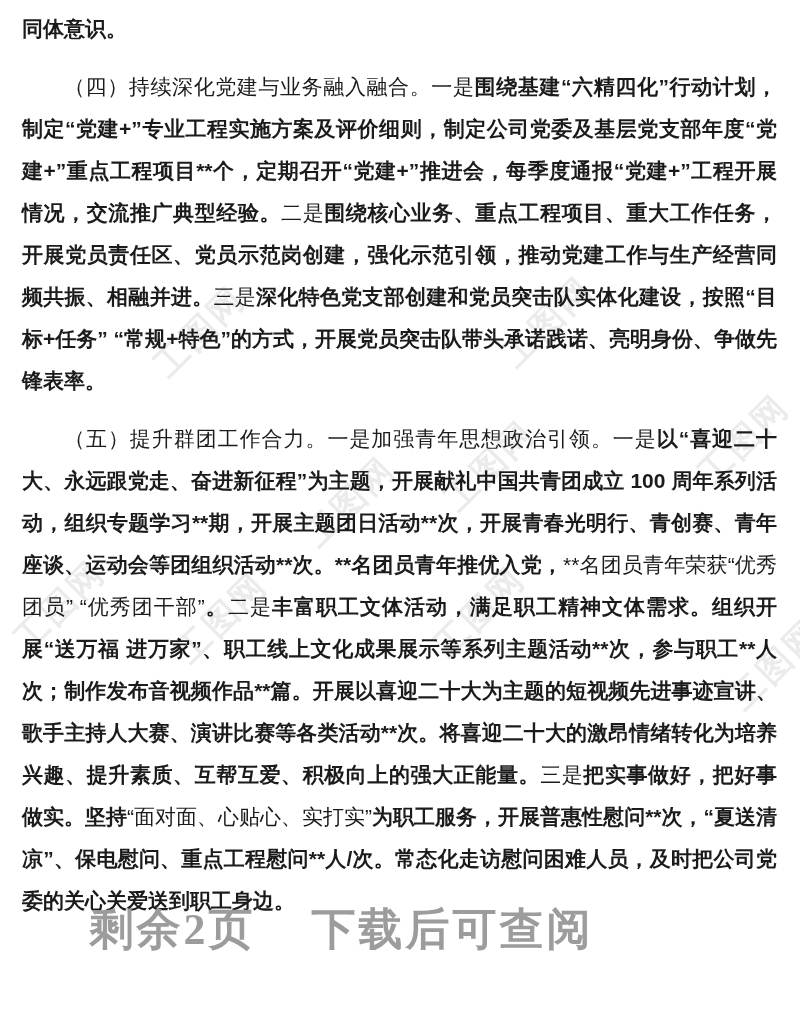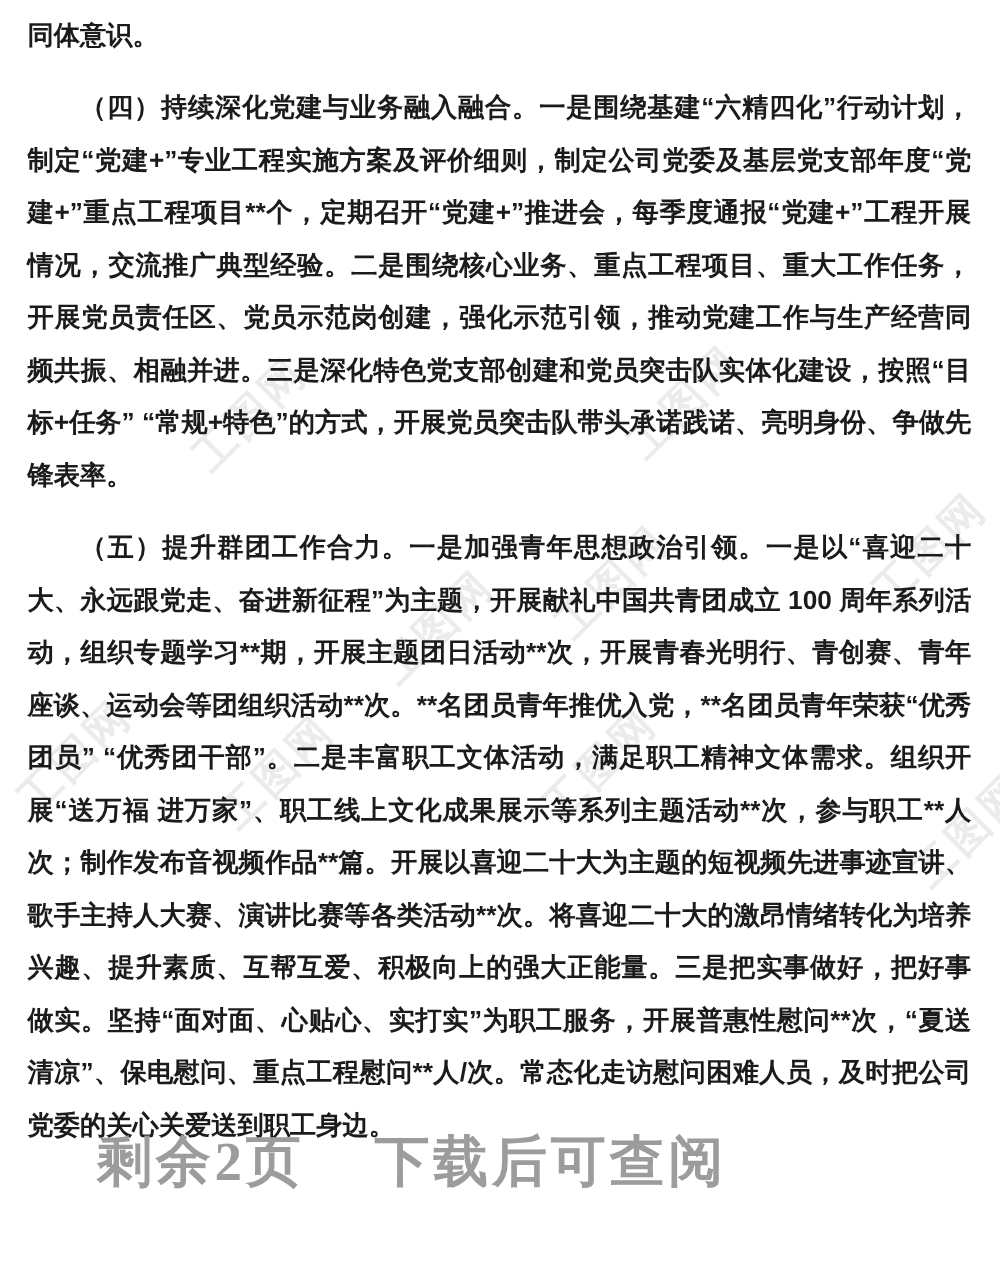--- a/index.html
+++ b/index.html
@@ -26,26 +26,26 @@
     position: absolute;
     left: 22px; right: 23px; top: 8px;
     z-index: 2;
     font-size: 21px;
     line-height: 42px;
     color: #1b1b1b;
     text-align: justify;
   }
   .body-text p { margin: 0 0 16px 0; }
   .body-text p.indent { text-indent: 2em; }
-  .seg-b { font-weight: bold; }
+  .seg-b { font-weight: normal; }
   .seg-r { font-weight: bold; }
 
   .footer {
     position: absolute;
-    top: 901px; left: 0; width: 659px;
+    top: 901px; left: 12px; width: 659px;
     z-index: 2;
     text-align: center;
     font-family: "Liberation Serif", "DejaVu Serif", serif;
     font-weight: bold;
     font-size: 44px;
     line-height: 1.3;
     letter-spacing: 3px;
     white-space: nowrap;
   }
   .footer .gap { display: inline-block; width: 56px; }

